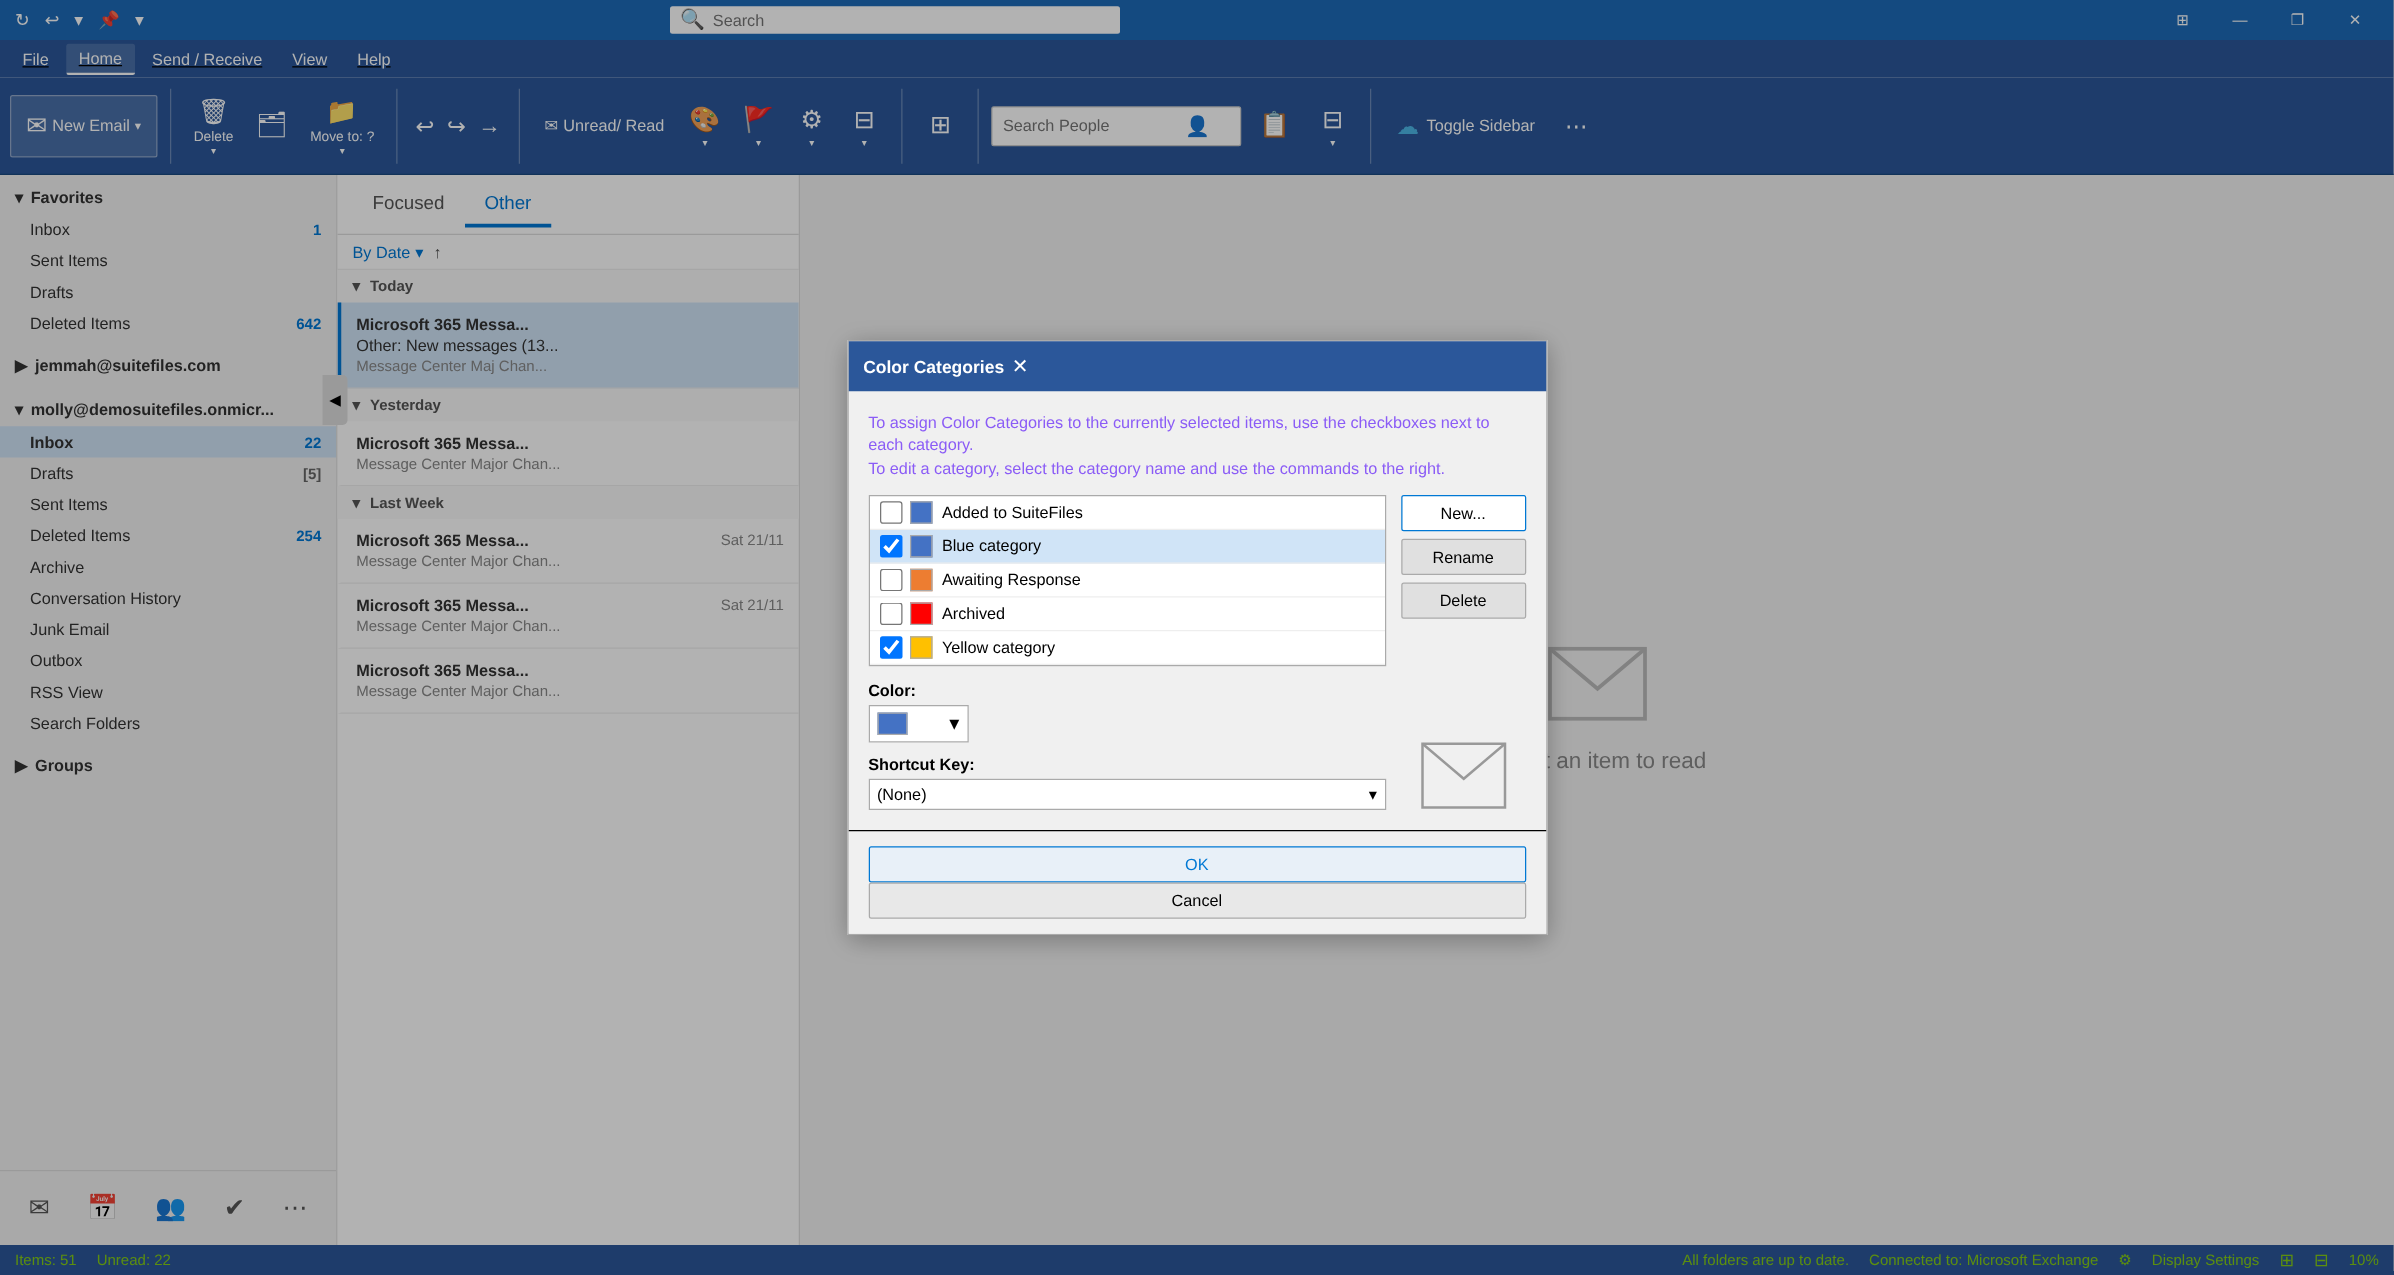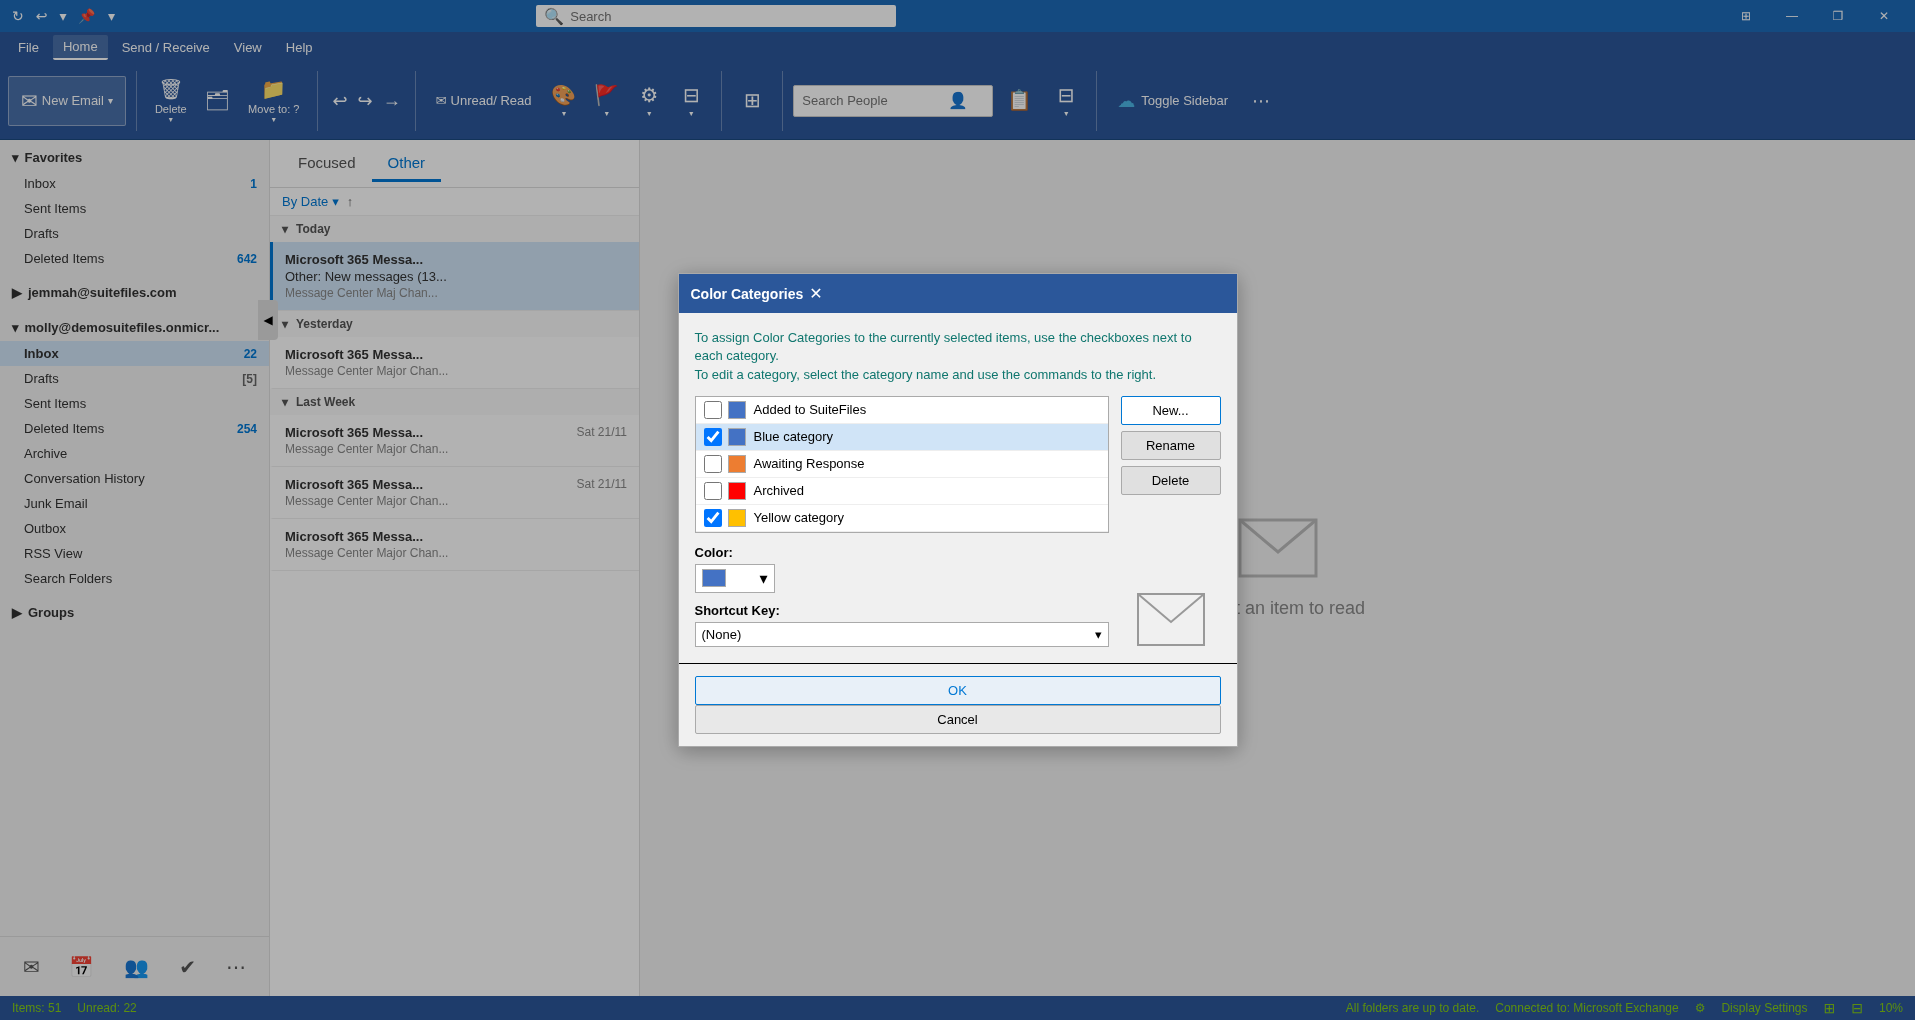--- a/index.html
+++ b/index.html
@@ -33,20 +33,21 @@
     .qa-btn { background: transparent; border: none; color: white; cursor: pointer; font-size: 14px; padding: 2px 4px; }
 
     
     .menubar {
       height: 30px;
       background: #2b579a;
       display: flex;
       align-items: center;
       padding: 0 8px;
       gap: 4px;
+      text-decoration: underline;
     }
     .menu-item {
       color: white; font-size: 13px; padding: 4px 10px;
       cursor: pointer; border-radius: 2px;
     }
     .menu-item.active { background: rgba(255,255,255,0.15); border-bottom: 2px solid white; }
 
     
     .ribbon {
       height: 78px;
@@ -235,21 +236,21 @@
       color: white;
       display: flex; align-items: center; justify-content: flex-start;
       padding: 8px 12px;
       font-size: 14px; font-weight: 600;
     }
     .modal-close {
       background: transparent; border: none; color: white; cursor: pointer;
       font-size: 16px; padding: 2px 6px; border-radius: 2px;
     }
     .modal-body { padding: 16px; }
-    .modal-desc { font-size: 13px; color: #0f766e; margin-bottom: 12px; line-height: 1.4; }
+    .modal-desc { font-size: 13px; color: #8b5cf6; margin-bottom: 12px; line-height: 1.4; }
     .modal-content { display: flex; gap: 12px; }
     .modal-left { flex: 1; }
     .modal-right { display: flex; flex-direction: column; gap: 6px; width: 100px; }
     .modal-right-btn {
       background: #e0e0e0; border: 1px solid #aaa; cursor: pointer;
       padding: 6px 8px; font-size: 13px; text-align: center; border-radius: 2px;
       width: 100px;
     }
     .modal-right-btn.primary { background: white; border: 1px solid #0078d4; }
     .category-table {

